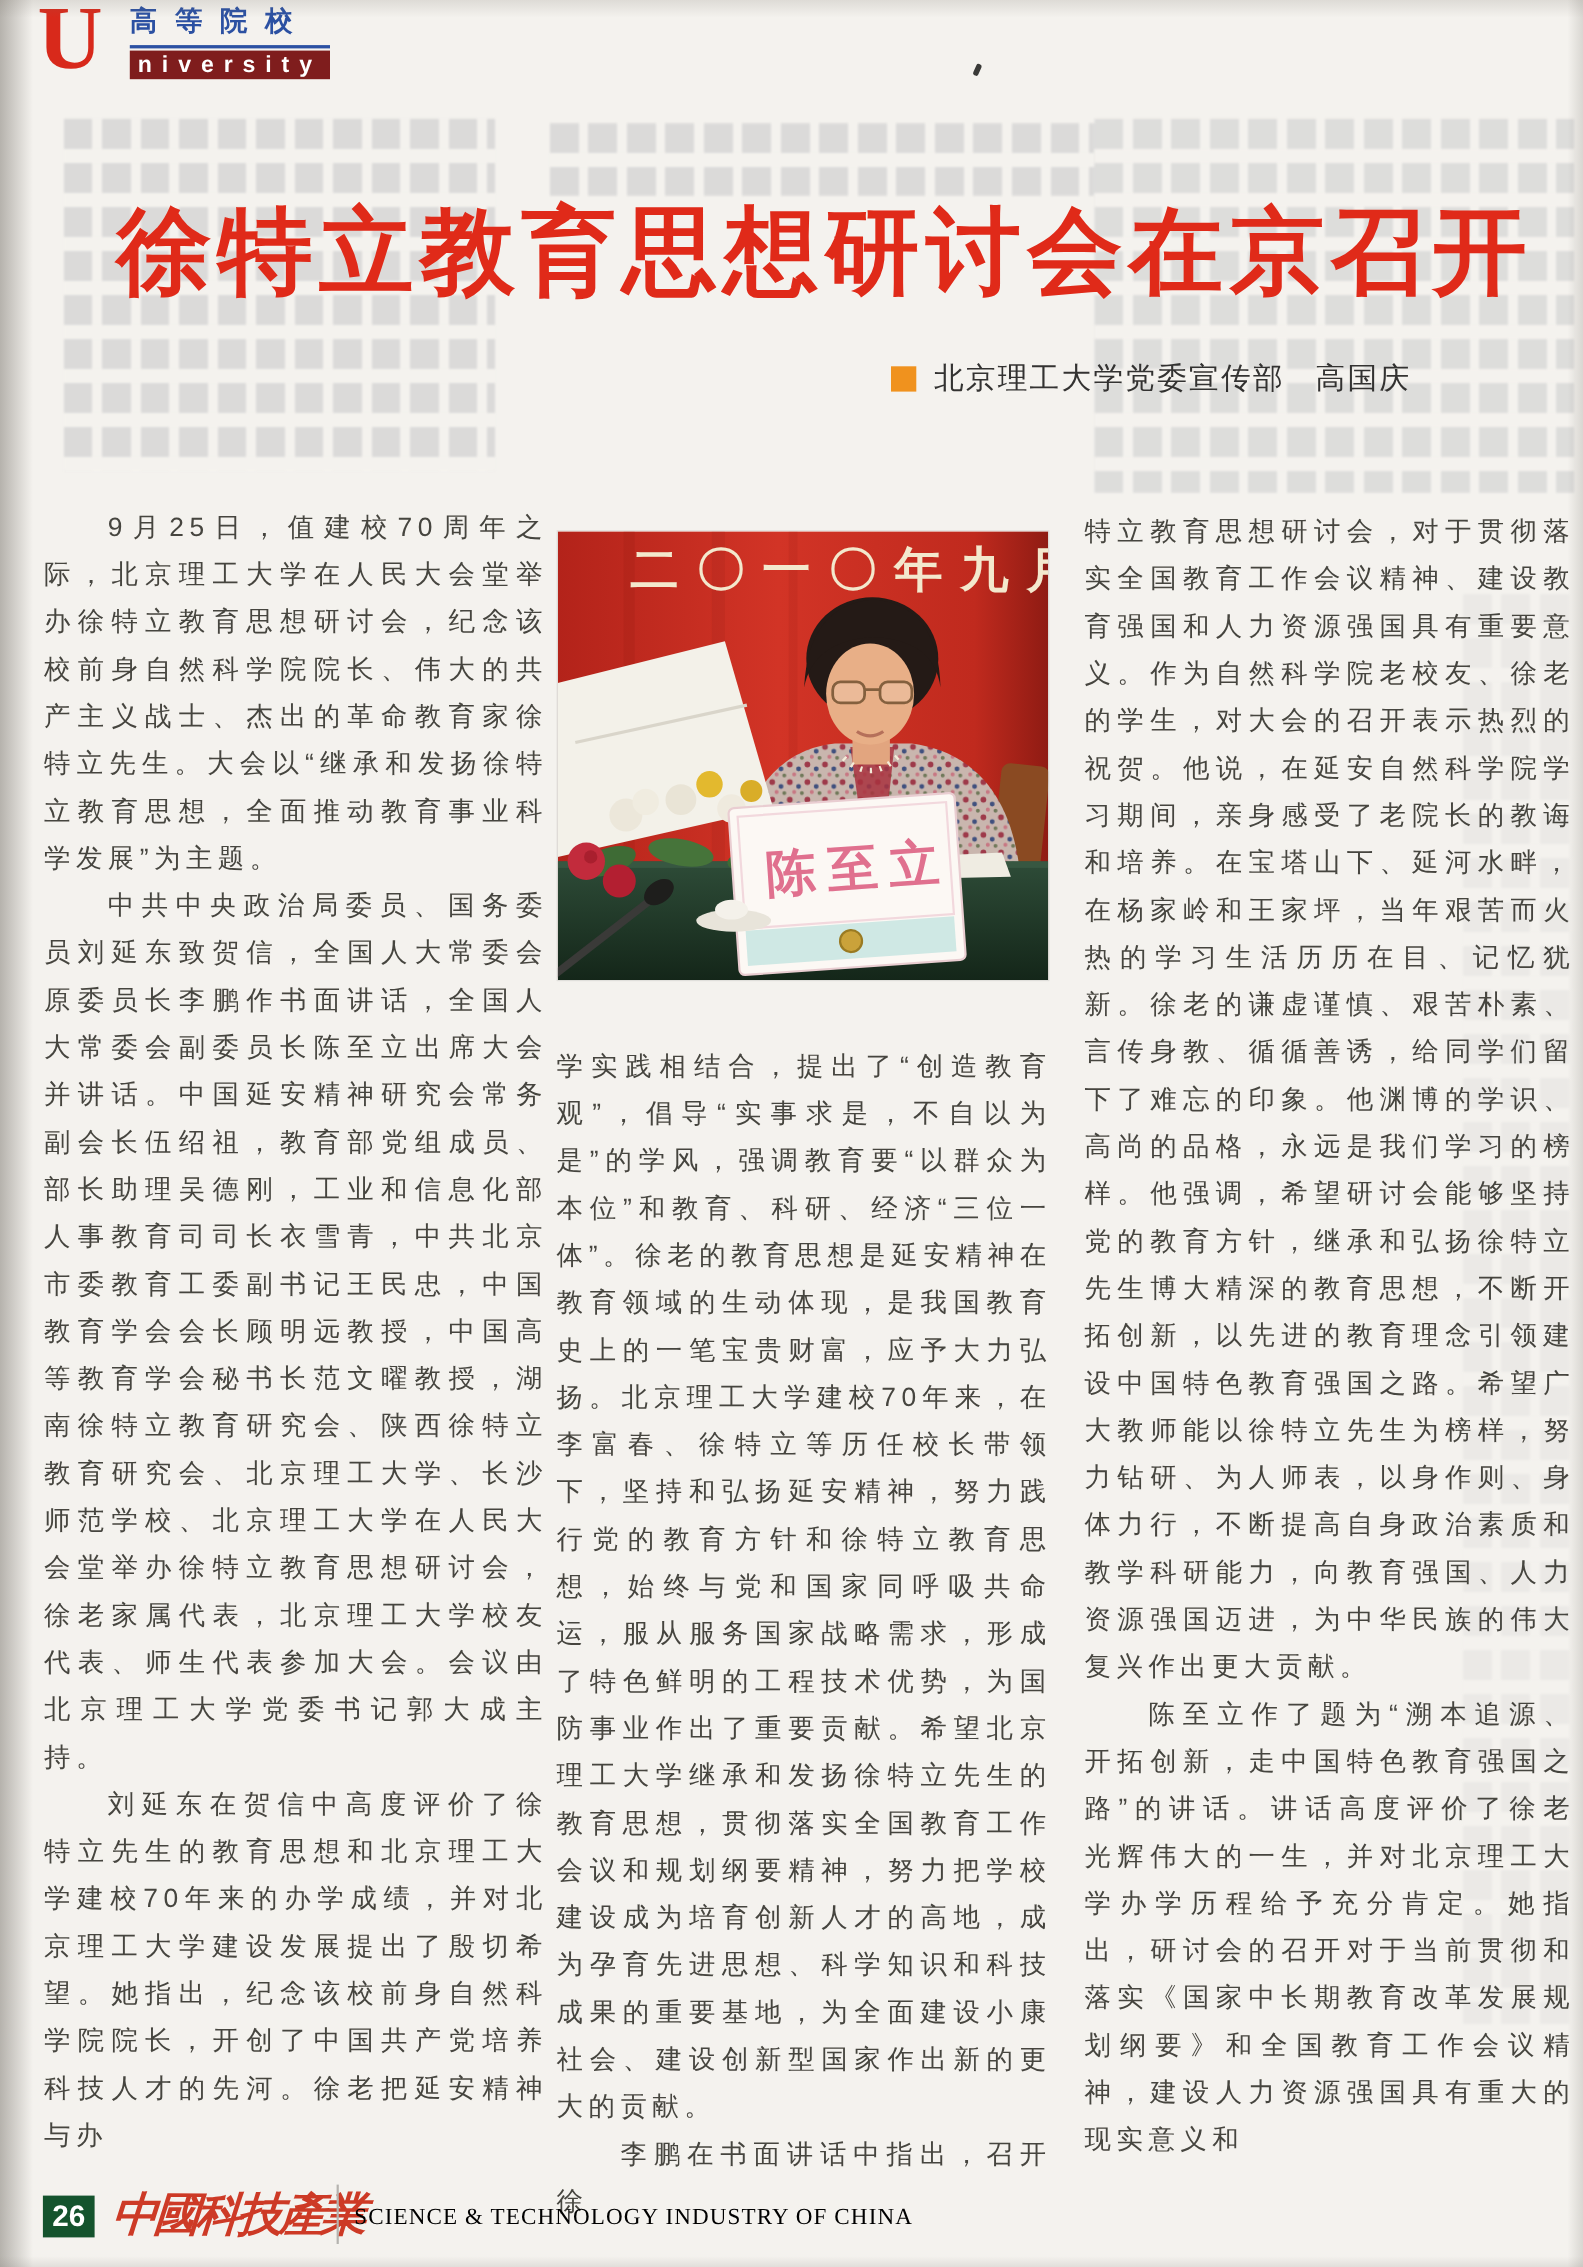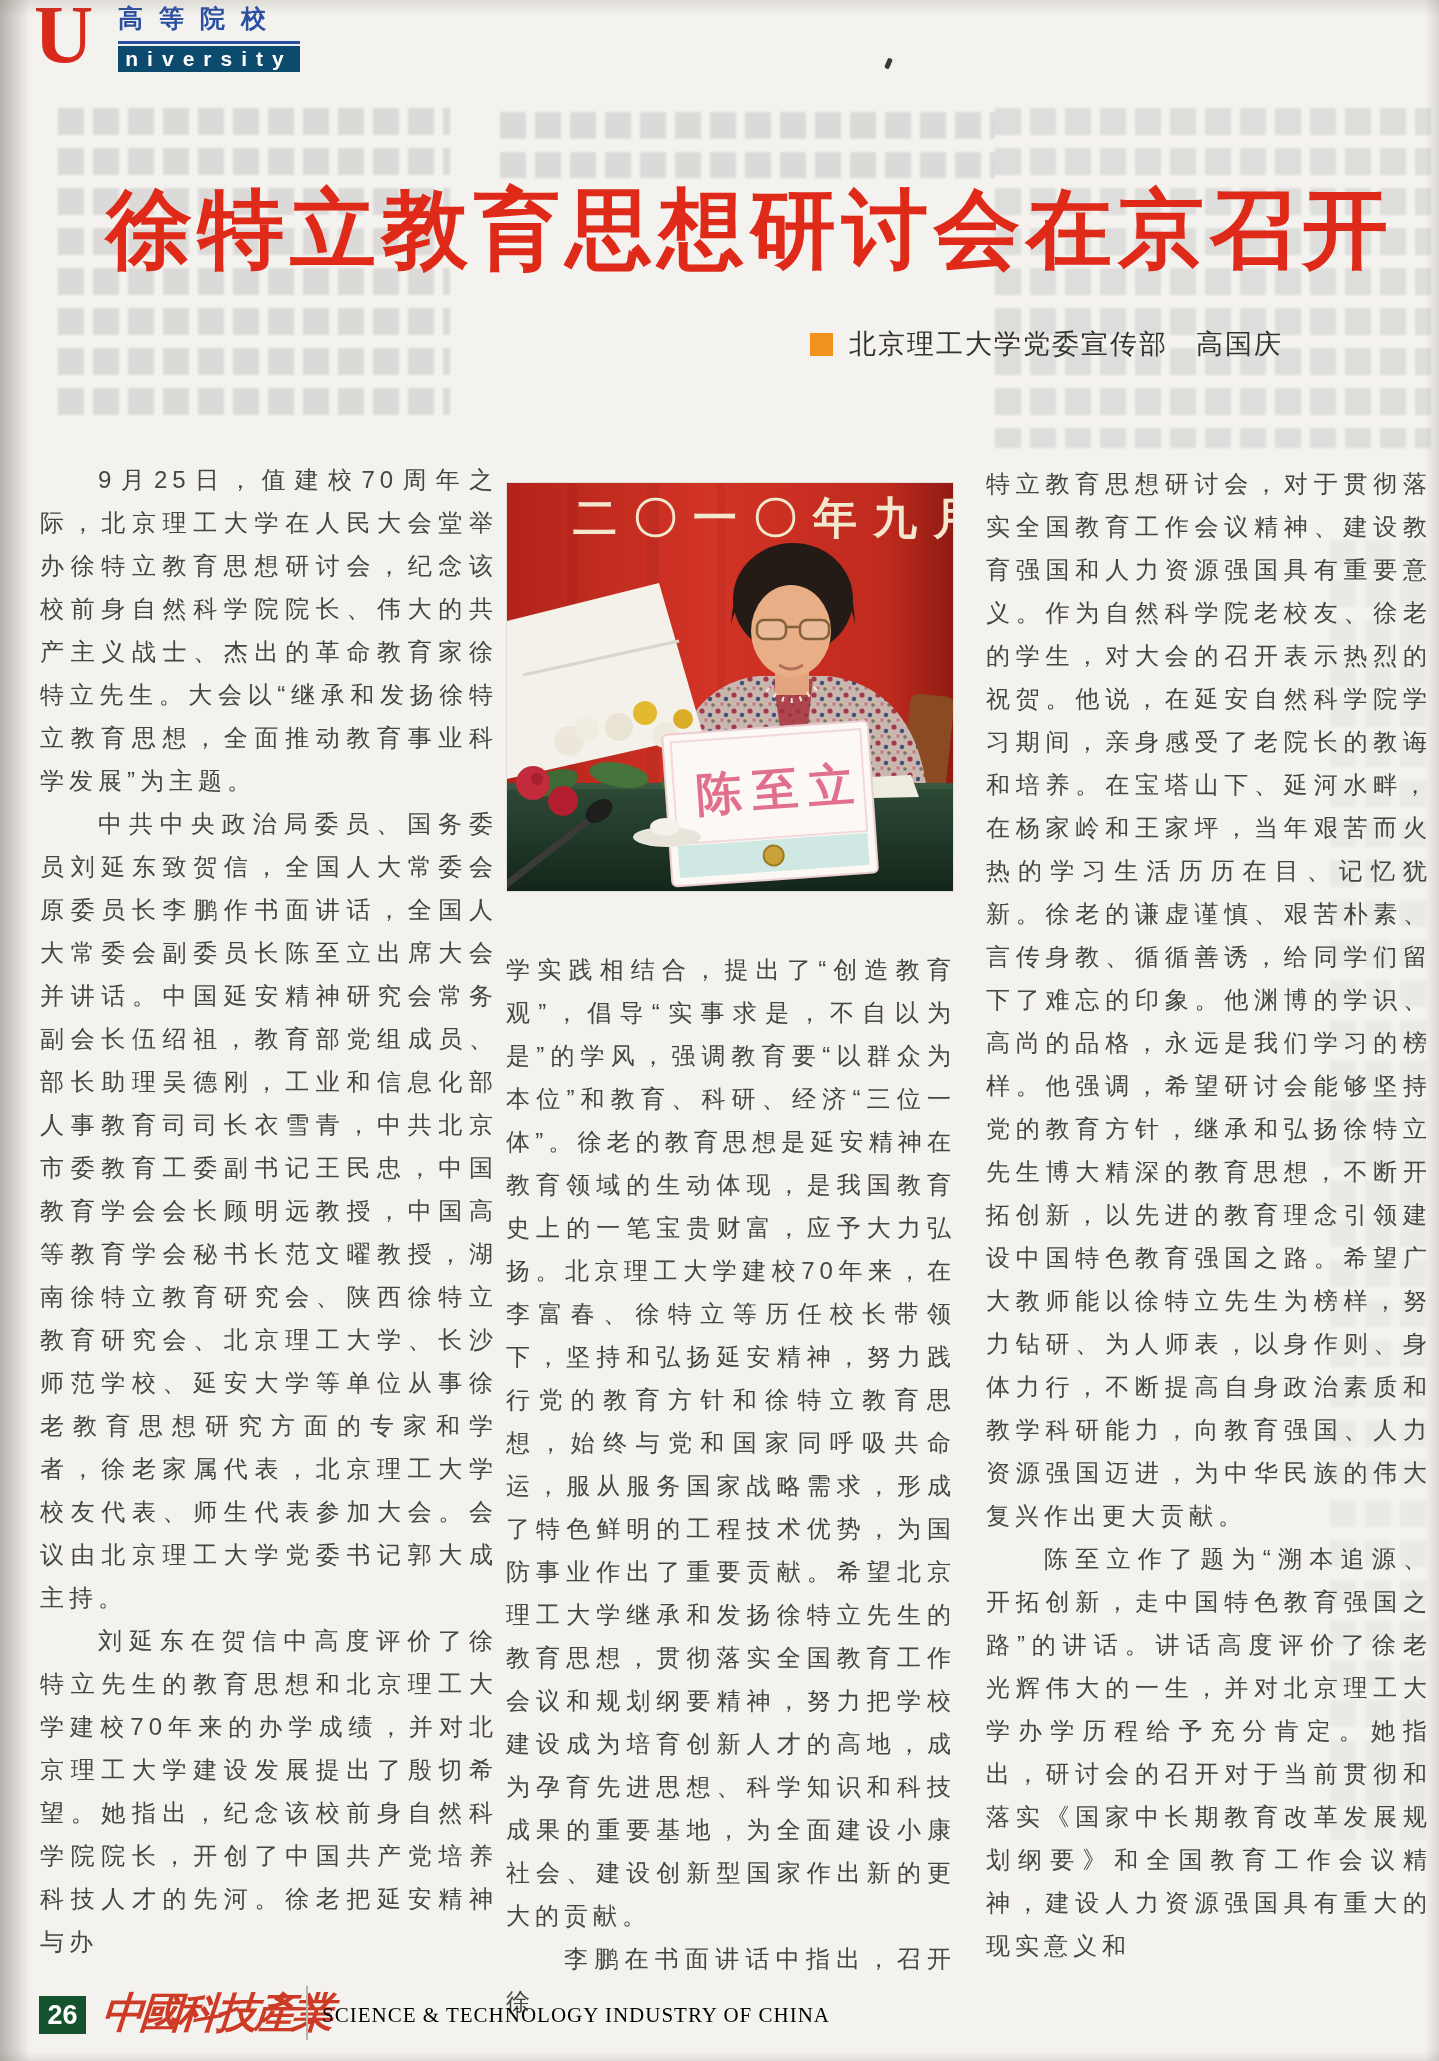--- a/index.html
+++ b/index.html
@@ -24,21 +24,21 @@
       repeating-linear-gradient(180deg, rgba(244,242,238,0) 0 27px, #f4f2ee 27px 40px),
       repeating-linear-gradient(90deg, rgba(122,126,138,.20) 0 26px, rgba(122,126,138,0) 26px 35px);
   }
 
   
   .masthead{position:absolute;left:34px;top:0;height:72px;}
   .mast-u{position:absolute;left:0;top:-6px;font-family:"Liberation Serif","DejaVu Serif",serif;
     font-size:82px;font-weight:bold;color:#d8291b;line-height:1;}
   .mast-cn{position:absolute;left:84px;top:2px;font-size:25px;font-weight:bold;color:#2b50a2;letter-spacing:16px;white-space:nowrap;text-align:center;}
   .mast-rule{position:absolute;left:84px;top:41px;width:182px;height:3px;background:#2b50a2;}
-  .mast-bar{position:absolute;left:84px;top:46px;width:182px;height:26px;background:#0c4a6e;
+  .mast-bar{position:absolute;left:84px;top:46px;width:182px;height:26px;background:#7f1d1d;
     color:#ffffff;font-size:21px;font-weight:bold;letter-spacing:9px;line-height:26px;text-align:center;}
 
   
   .title{position:absolute;left:106px;top:178px;width:1260px;white-space:nowrap;
     font-size:86px;font-weight:900;color:#e02a19;letter-spacing:6px;line-height:1.2;}
   .byline{position:absolute;left:810px;top:326px;display:flex;align-items:center;font-size:27px;color:#333231;}
   .byline .sq{width:23px;height:23px;background:#f0921e;margin-right:16px;flex:0 0 auto;}
   .byline .org{letter-spacing:2px;}
   .byline .author{letter-spacing:2px;margin-left:28px;text-align:right;}
 
@@ -91,21 +91,21 @@
   <div class="title">徐特立教育思想研讨会在京召开</div>
 
   <div class="byline">
     <span class="sq"></span>
     <span class="org">北京理工大学党委宣传部</span>
     <span class="author">高国庆</span>
   </div>
 
   <div class="col col1">
     <p>9月25日，值建校70周年之际，北京理工大学在人民大会堂举办徐特立教育思想研讨会，纪念该校前身自然科学院院长、伟大的共产主义战士、杰出的革命教育家徐特立先生。大会以“继承和发扬徐特立教育思想，全面推动教育事业科学发展”为主题。</p>
-    <p>中共中央政治局委员、国务委员刘延东致贺信，全国人大常委会原委员长李鹏作书面讲话，全国人大常委会副委员长陈至立出席大会并讲话。中国延安精神研究会常务副会长伍绍祖，教育部党组成员、部长助理吴德刚，工业和信息化部人事教育司司长衣雪青，中共北京市委教育工委副书记王民忠，中国教育学会会长顾明远教授，中国高等教育学会秘书长范文曜教授，湖南徐特立教育研究会、陕西徐特立教育研究会、北京理工大学、长沙师范学校、延安大学等单位从事徐老教育思想研究方面的专家和学者，徐老家属代表，北京理工大学校友代表、师生代表参加大会。会议由北京理工大学党委书记郭大成主持。</p>
+    <p>中共中央政治局委员、国务委员刘延东致贺信，全国人大常委会原委员长李鹏作书面讲话，全国人大常委会副委员长陈至立出席大会并讲话。中国延安精神研究会常务副会长伍绍祖，教育部党组成员、部长助理吴德刚，工业和信息化部人事教育司司长衣雪青，中共北京市委教育工委副书记王民忠，中国教育学会会长顾明远教授，中国高等教育学会秘书长范文曜教授，湖南徐特立教育研究会、陕西徐特立教育研究会、北京理工大学、长沙师范学校、北京理工大学在人民大会堂举办徐特立教育思想研讨会，徐老家属代表，北京理工大学校友代表、师生代表参加大会。会议由北京理工大学党委书记郭大成主持。</p>
     <p>刘延东在贺信中高度评价了徐特立先生的教育思想和北京理工大学建校70年来的办学成绩，并对北京理工大学建设发展提出了殷切希望。她指出，纪念该校前身自然科学院院长，开创了中国共产党培养科技人才的先河。徐老把延安精神与办</p>
   </div>
 
   <div class="photo">
     <svg width="446" height="408" viewBox="0 0 446 408" xmlns="http://www.w3.org/2000/svg">
       <defs>
         <linearGradient id="redgrad" x1="0" y1="0" x2="1" y2="0">
           <stop offset="0" stop-color="#b3231a"></stop>
           <stop offset="0.45" stop-color="#d23426"></stop>
           <stop offset="0.85" stop-color="#c02a1e"></stop>

